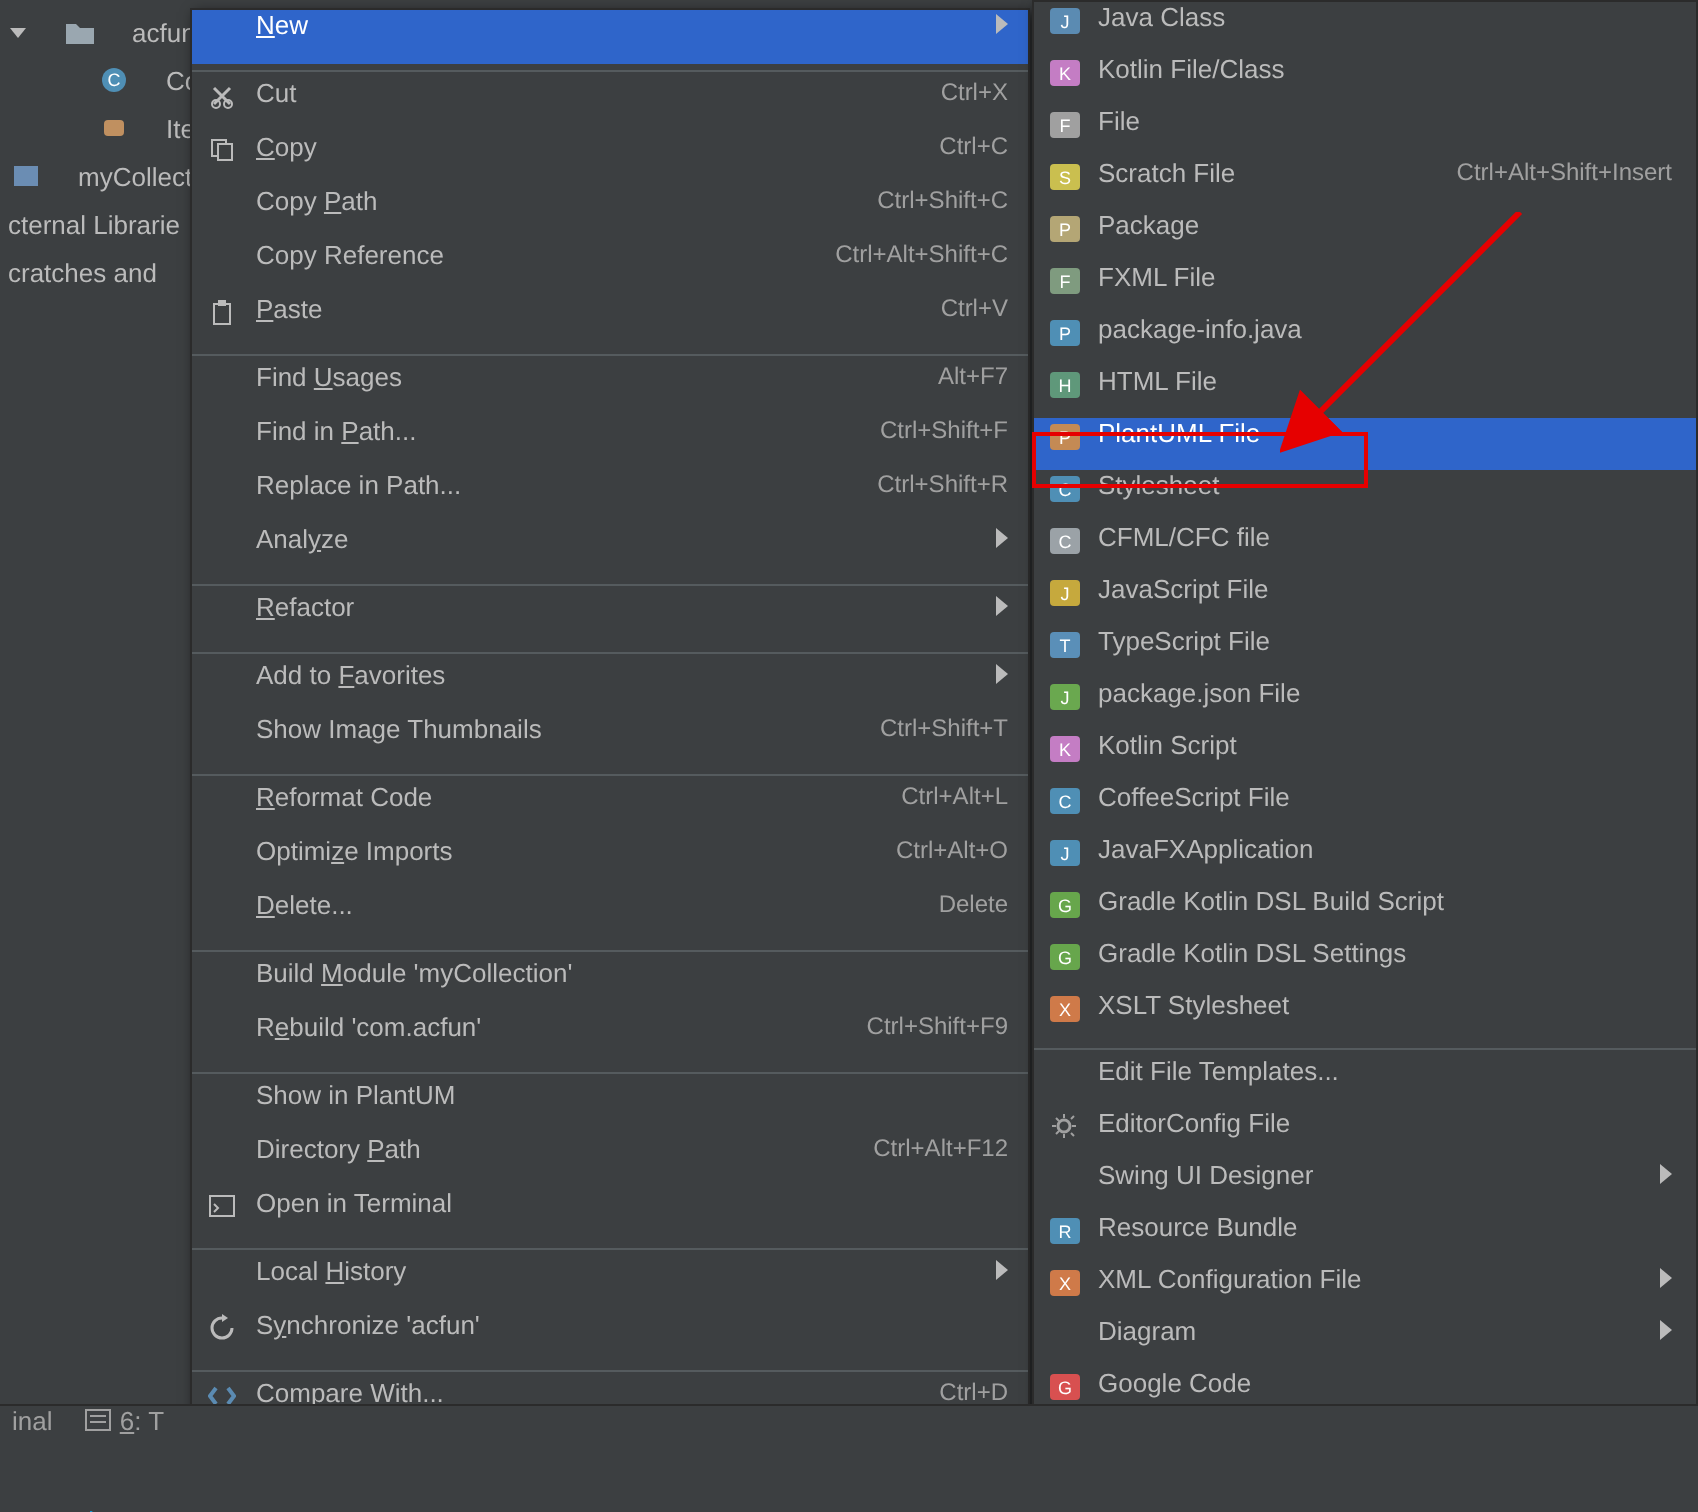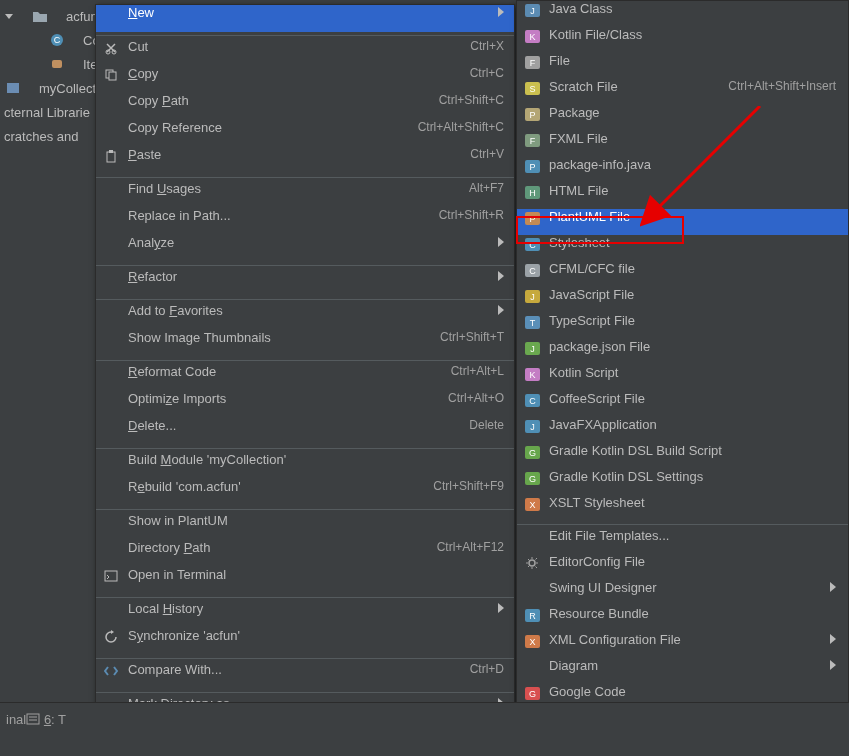--- a/index.html
+++ b/index.html
@@ -70,21 +70,22 @@
   .bottom {
     position: absolute;
     left: 0; bottom: 0;
     height: 54px;
     width: 100%;
     border-top: 1px solid #2b2b2b;
     background: #3c3f41;
   }
   .bottom-tabs {
     display:flex;
-    align-items:flex-end;
+    align-items:flex-start;
+    gap:16px;
     height: 24px;
     padding-left: 6px;
     color: #a0a0a0;
   }
   .bottom-status { padding: 6px 0 0 8px; color:#0ea5e9;margin-top:20px; }
   
   .red-box {
     position: absolute;
     border: 2px solid #e60000;
     pointer-events: none;
@@ -201,20 +202,25 @@
         </svg>
       </span>
       <span class="lbl"><span><u>P</u>aste</span></span>
       <span class="sc">Ctrl+V</span>
     </div>
     <div class="menu-sep"></div>
     <div class="menu-row">
       <span class="ic"></span>
       <span class="lbl"><span>Find <u>U</u>sages</span></span>
       <span class="sc">Alt+F7</span>
+    </div>
+    <div class="menu-row">
+      <span class="ic"></span>
+      <span class="lbl"><span>Find in <u>P</u>ath...</span></span>
+      <span class="sc">Ctrl+Shift+F</span>
     </div>
     <div class="menu-row">
       <span class="ic"></span>
       <span class="lbl">Replace in Path...</span>
       <span class="sc">Ctrl+Shift+R</span>
     </div>
     <div class="menu-row">
       <span class="ic"></span>
       <span class="lbl"><span>Anal<u>y</u>ze</span></span>
       <span class="arrow"><svg width="6" height="10">

